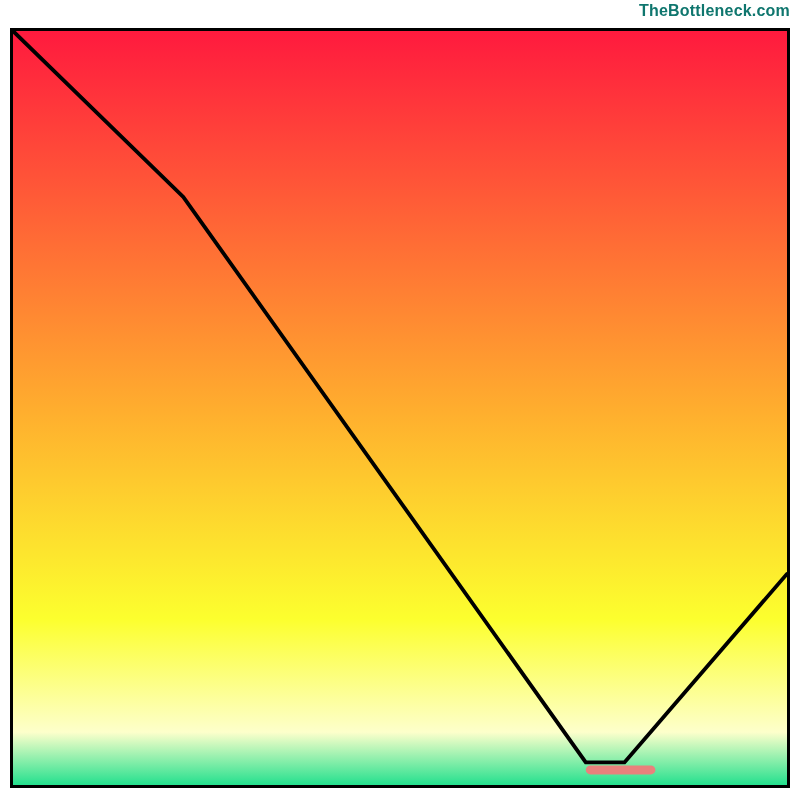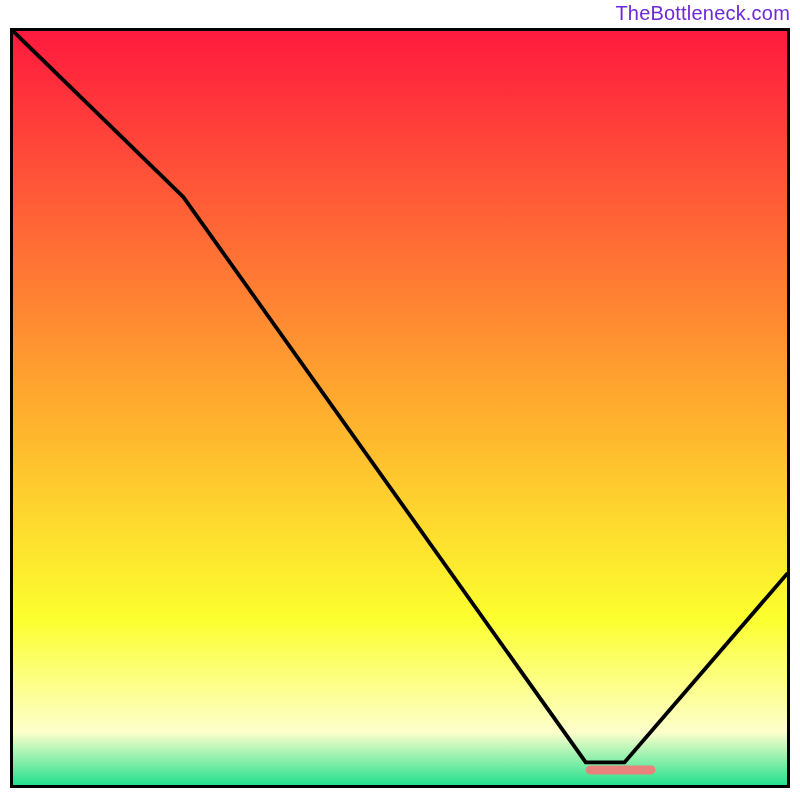--- a/index.html
+++ b/index.html
@@ -12,23 +12,23 @@
   }
   .wrap {
     position: relative;
     width: 800px;
     height: 800px;
   }
   .watermark {
     position: absolute;
     top: 2px;
     right: 10px;
-    color: #6d28d9;
-    font-size: 20px;
-    font-weight: 400;
+    color: #0f766e;
+    font-size: 16px;
+    font-weight: 700;
     letter-spacing: 0.2px;
   }
   .plot {
     position: absolute;
     left: 10px;
     top: 28px;
     width: 780px;
     height: 760px;
     border: 3px solid #000;
     box-sizing: border-box;

